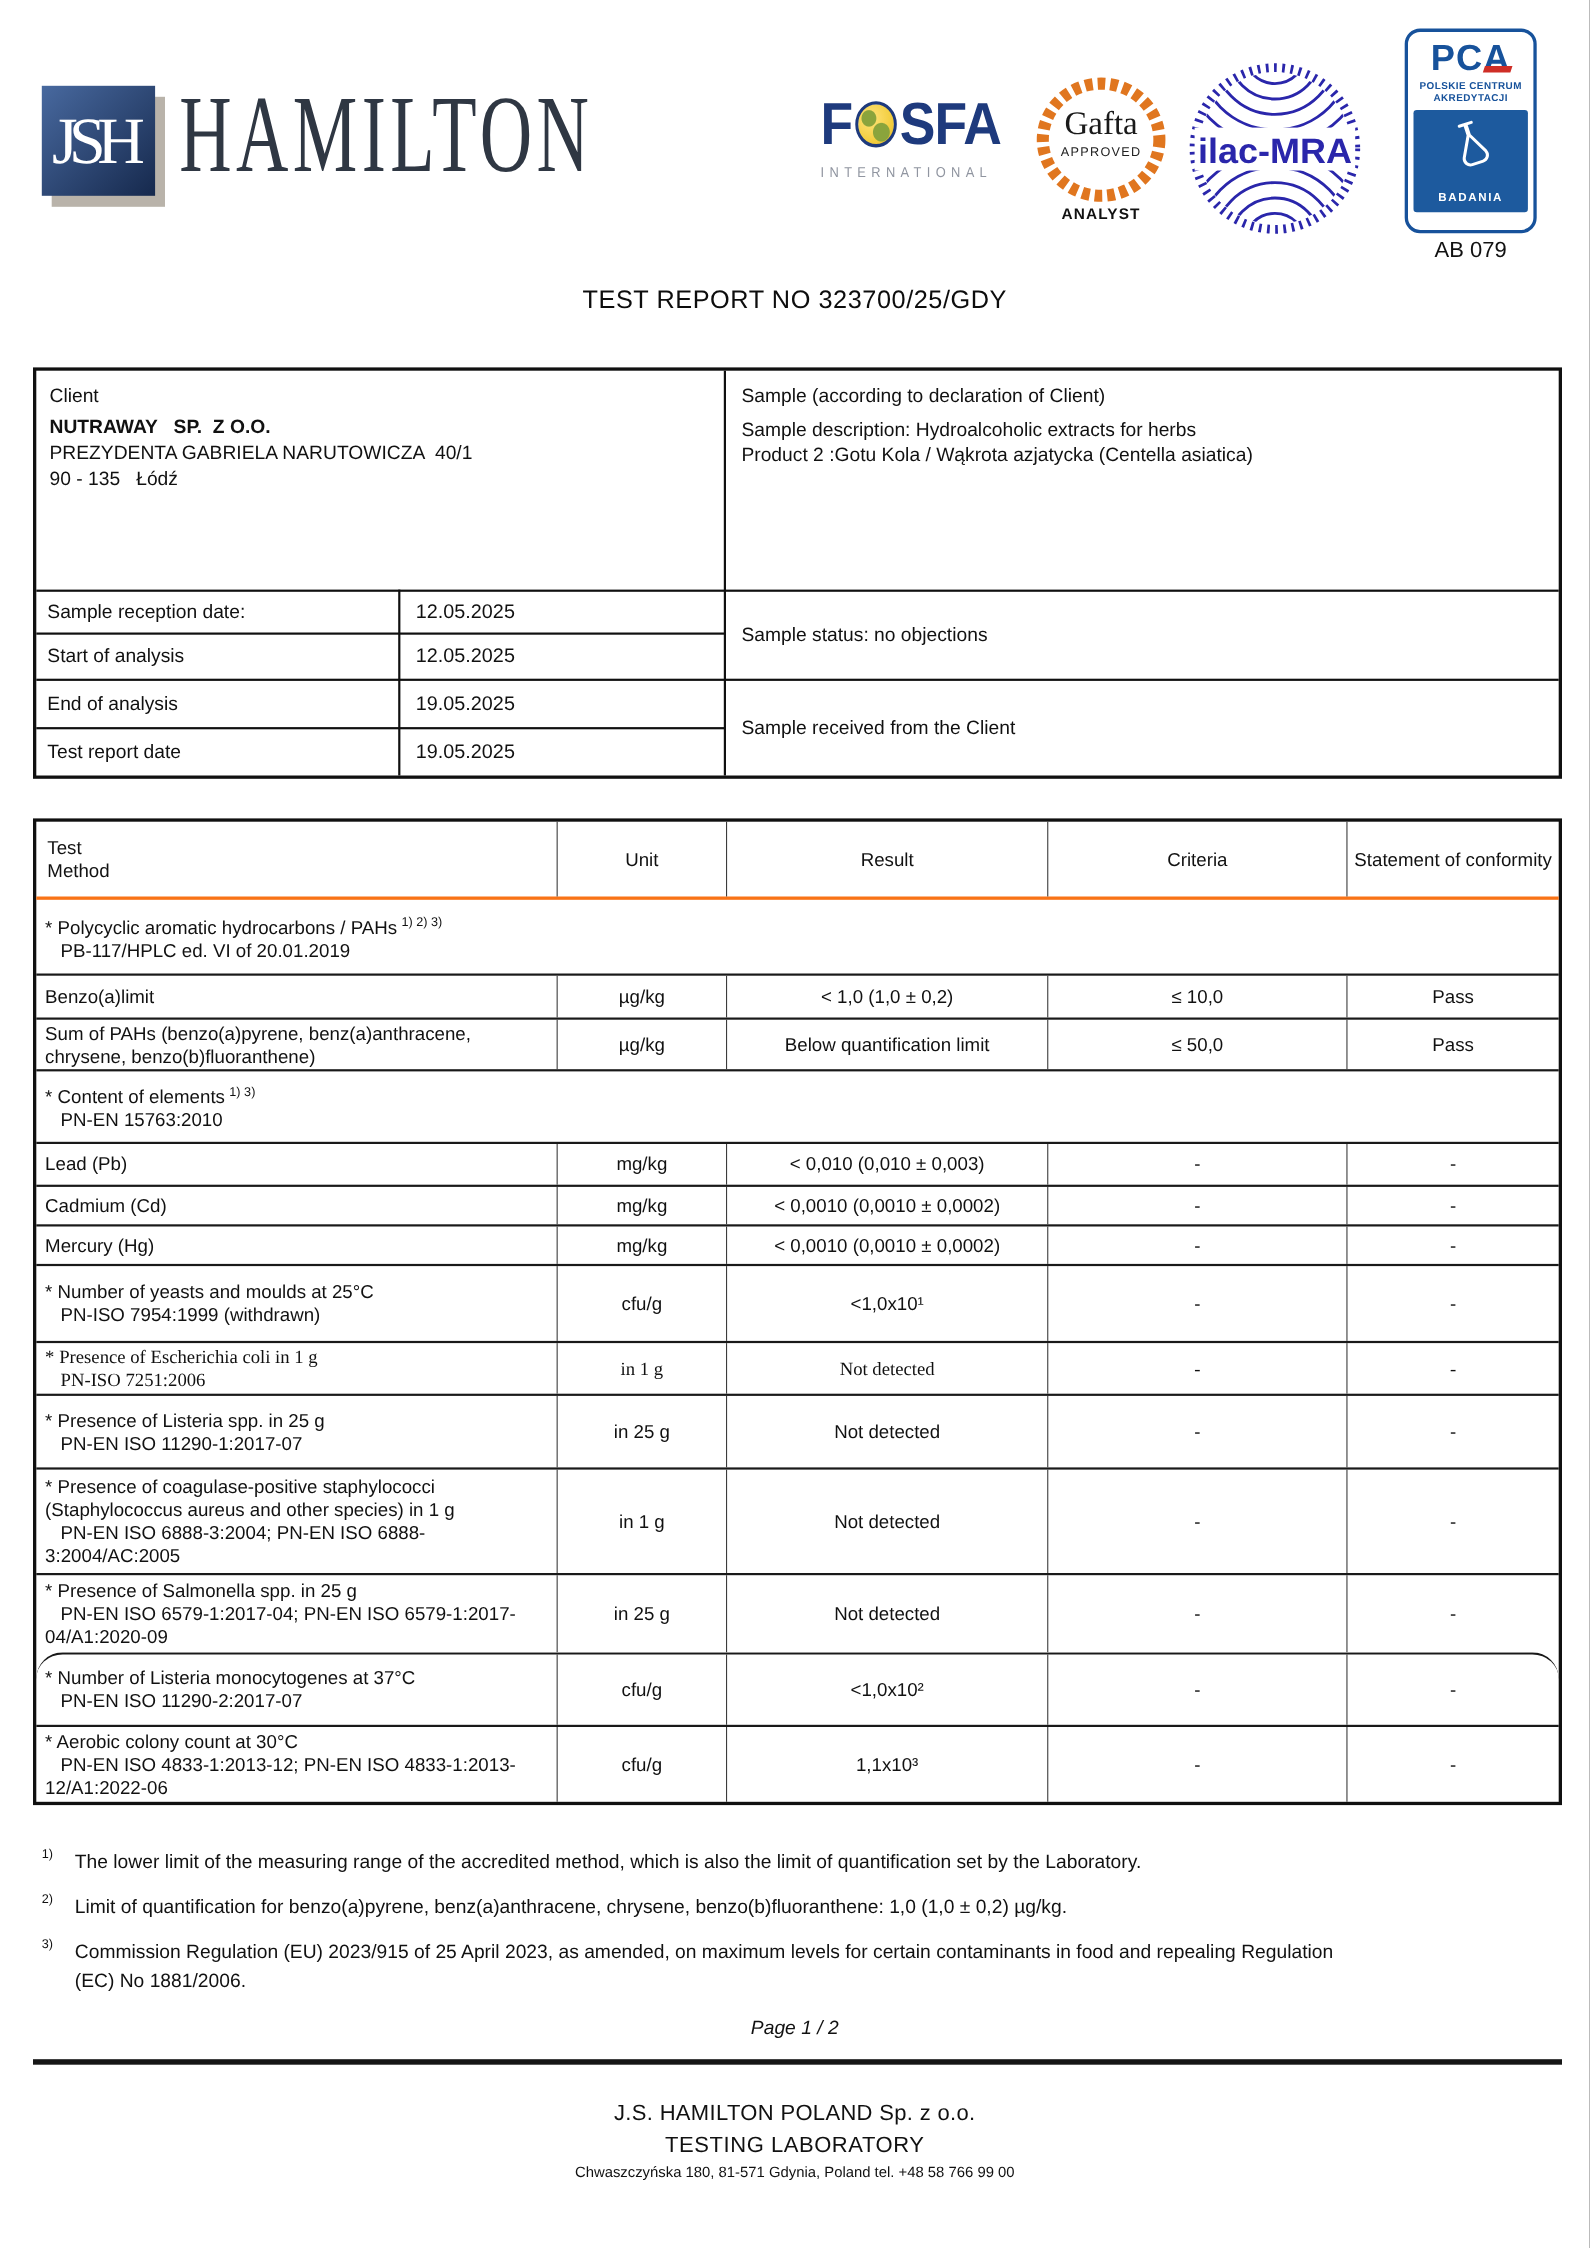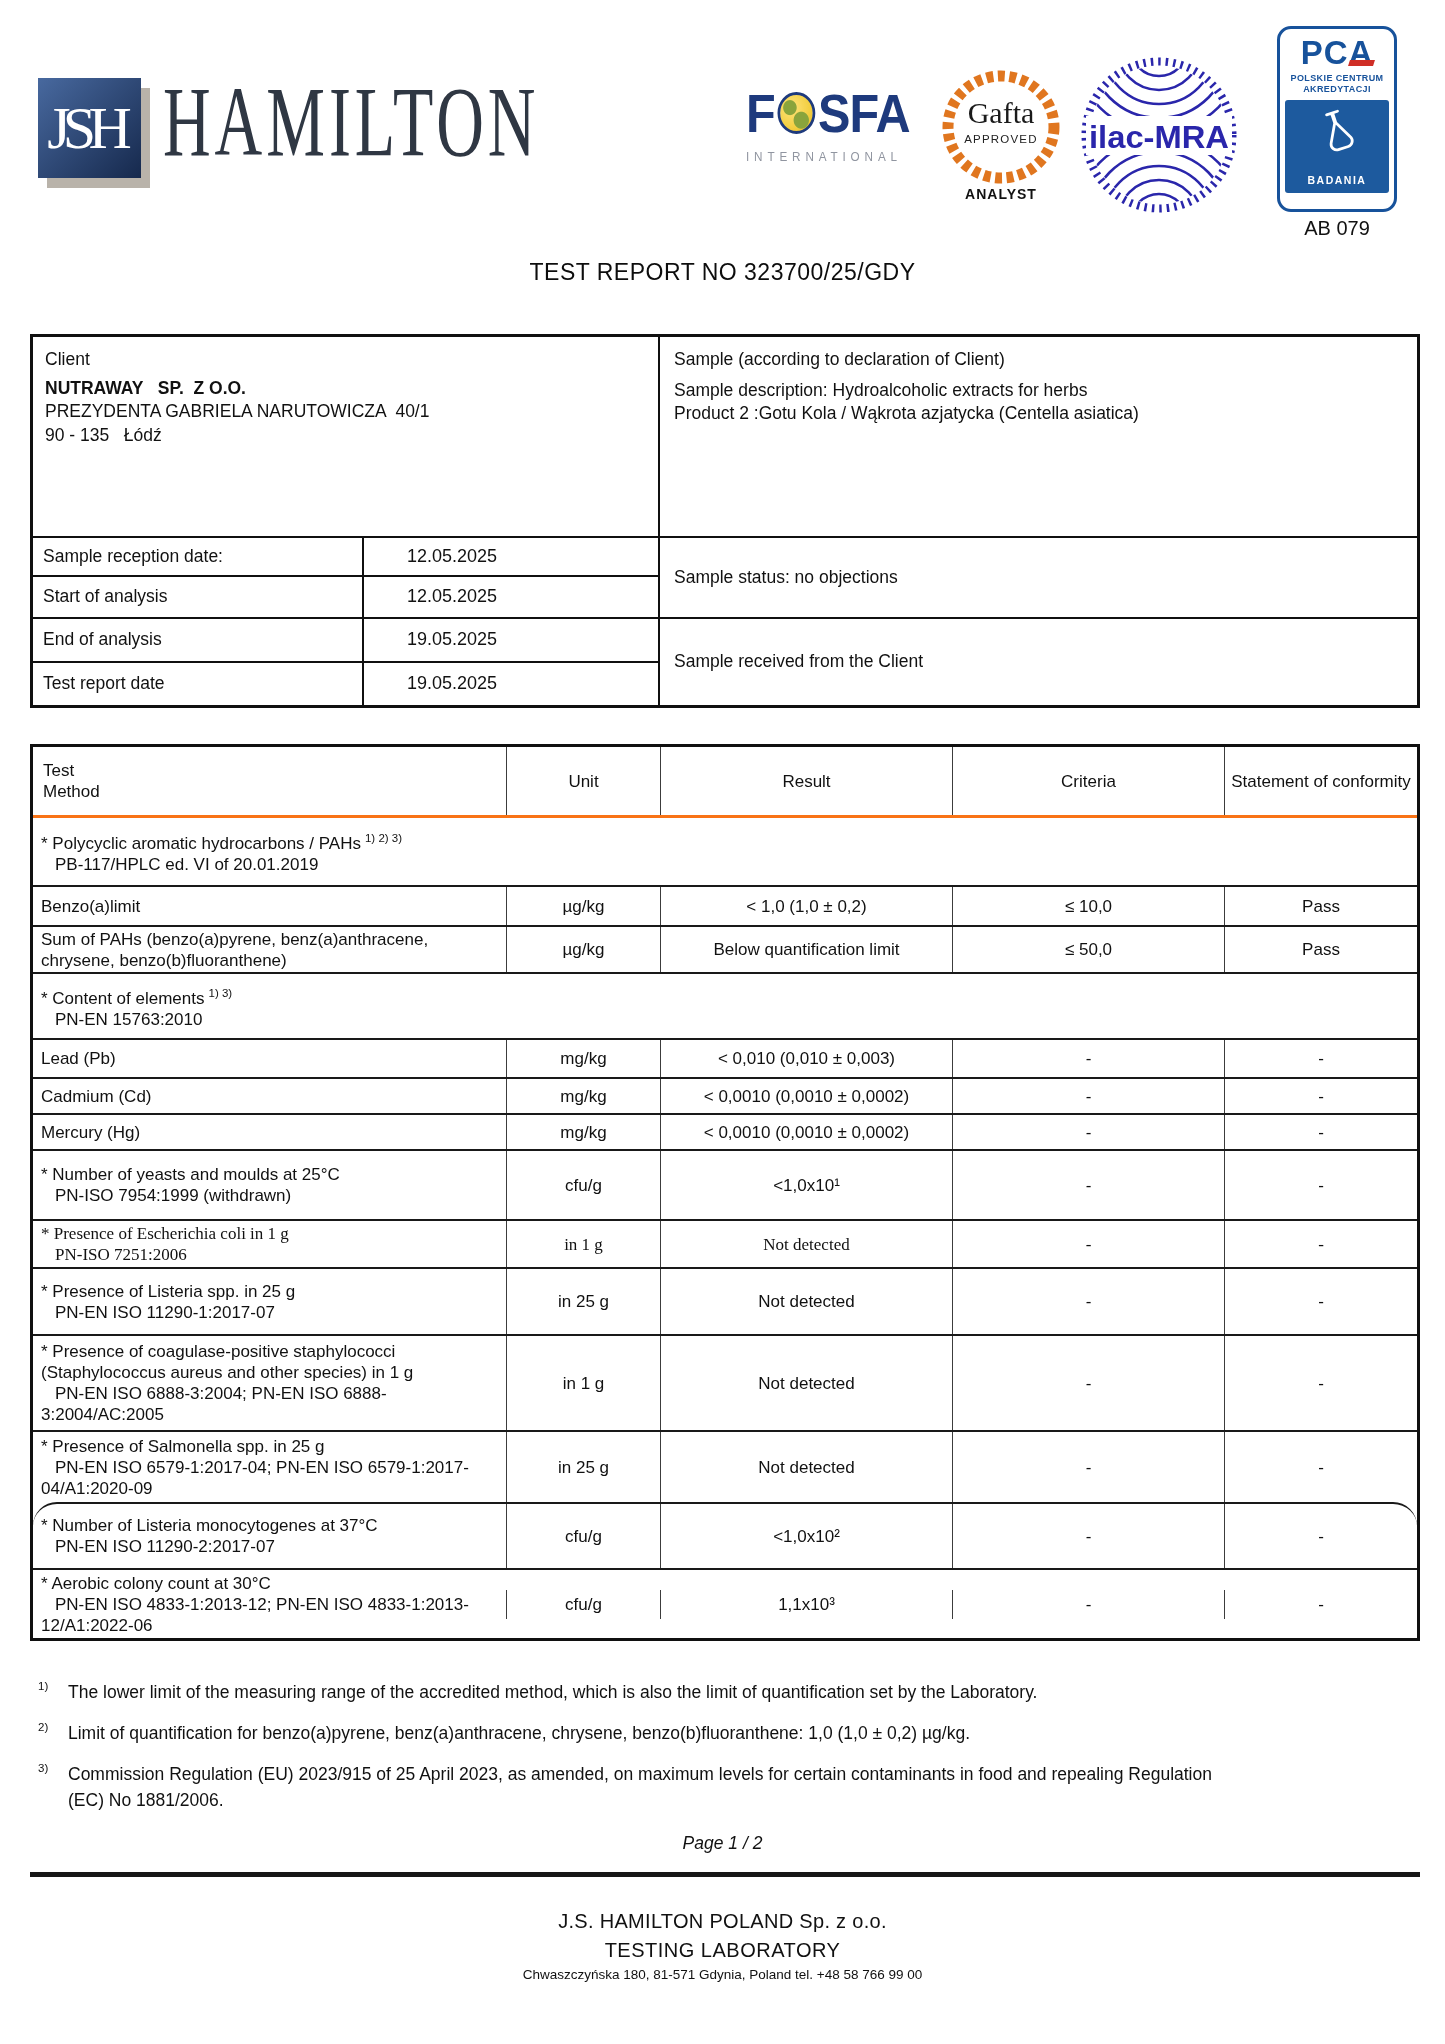--- a/index.html
+++ b/index.html
@@ -65,21 +65,21 @@
   .tbl1 .vdates{position:absolute;left:329px;top:199px;bottom:0;width:2px;background:#101010;}
   .tbl1 .h-full{position:absolute;left:0;right:0;height:2px;background:#101010;}
   .tbl1 .h-left{position:absolute;left:0;width:627px;height:2px;background:#101010;}
   .cell{position:absolute;box-sizing:border-box;border-radius:18px;}
   .client-cell{left:0;top:0;width:625px;height:199px;padding:11px 12px;}
   .client-name{font-weight:700;margin-top:5px;white-space:pre-wrap;}
   .client-line{white-space:pre-wrap;}
   .sample-cell{left:627px;top:0;right:0;height:199px;padding:11px 14px;}
   .sample-head{margin-bottom:7px;}
   .date-label{display:flex;align-items:center;padding-left:10px;left:0;width:329px;}
-  .date-value{display:flex;align-items:center;padding-left:26px;left:348px;width:292px;font-size:18px;}
+  .date-value{display:flex;align-items:center;padding-left:14px;left:331px;width:292px;font-size:18px;}
   .status-cell{left:627px;top:201px;height:79px;right:0;display:flex;align-items:center;padding-left:14px;}
   .received-cell{left:627px;top:282px;bottom:0;right:0;display:flex;align-items:center;padding-left:14px;}
   
   .tbl2{position:absolute;left:30px;top:744px;width:1390px;box-sizing:border-box;
     border:3px solid #101010;font-size:17px;line-height:21px;}
   .trow{display:flex;box-sizing:border-box;border-top:2px solid var(--border,#191919);}
   .trow.header{border-top:none;border-bottom:3px solid #f97316;height:71px;}
   .tbody .trow:first-child{border-top:none;}
   .trow.section{display:flex;flex-direction:column;justify-content:center;padding-left:8px;border-top:2px solid var(--border,#191919);}
   .c{box-sizing:border-box;display:flex;align-items:center;justify-content:center;
@@ -325,21 +325,21 @@
         <div class="trow item" style="height: 66px; border-radius: 24px;">
           <div class="c w1 namec">
             <div class="nm-line">* Number of Listeria monocytogenes at 37°C</div>
             <div class="mth">PN-EN ISO 11290-2:2017-07</div>
           </div>
           <div class="c w2">cfu/g</div>
           <div class="c w3">&lt;1,0x10²</div>
           <div class="c w4">-</div>
           <div class="c w5">-</div>
         </div>
-        <div class="trow item" style="height: 70px; align-items: center;">
+        <div class="trow item" style="height: 70px;">
           <div class="c w1 namec">
             <div class="nm-line">* Aerobic colony count at 30°C</div>
             <div class="mth">PN-EN ISO 4833-1:2013-12; PN-EN ISO 4833-1:2013-12/A1:2022-06</div>
           </div>
           <div class="c w2">cfu/g</div>
           <div class="c w3">1,1x10³</div>
           <div class="c w4">-</div>
           <div class="c w5">-</div>
         </div>
       </div>

